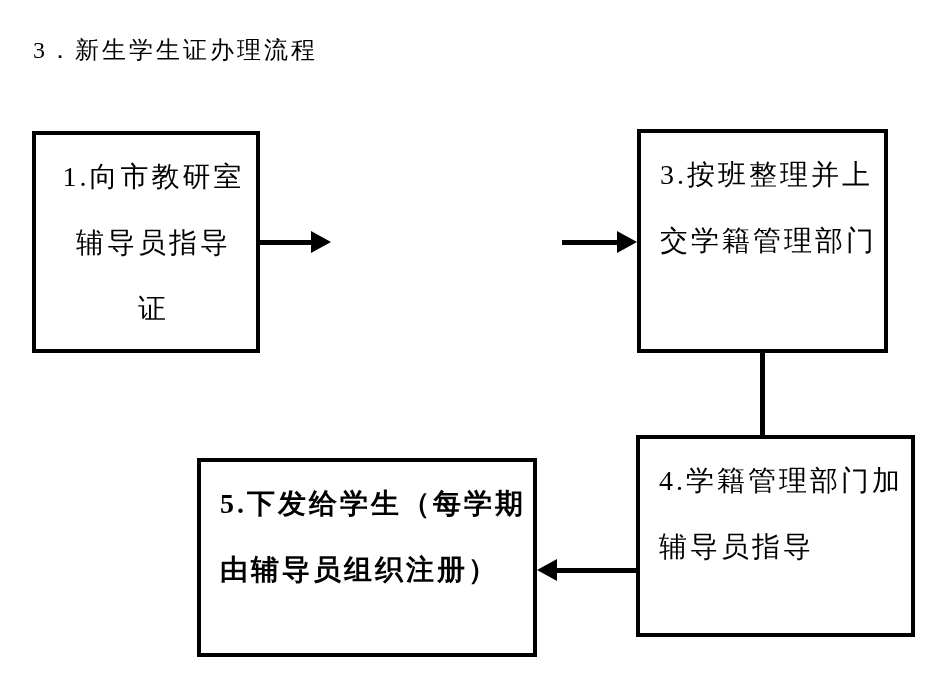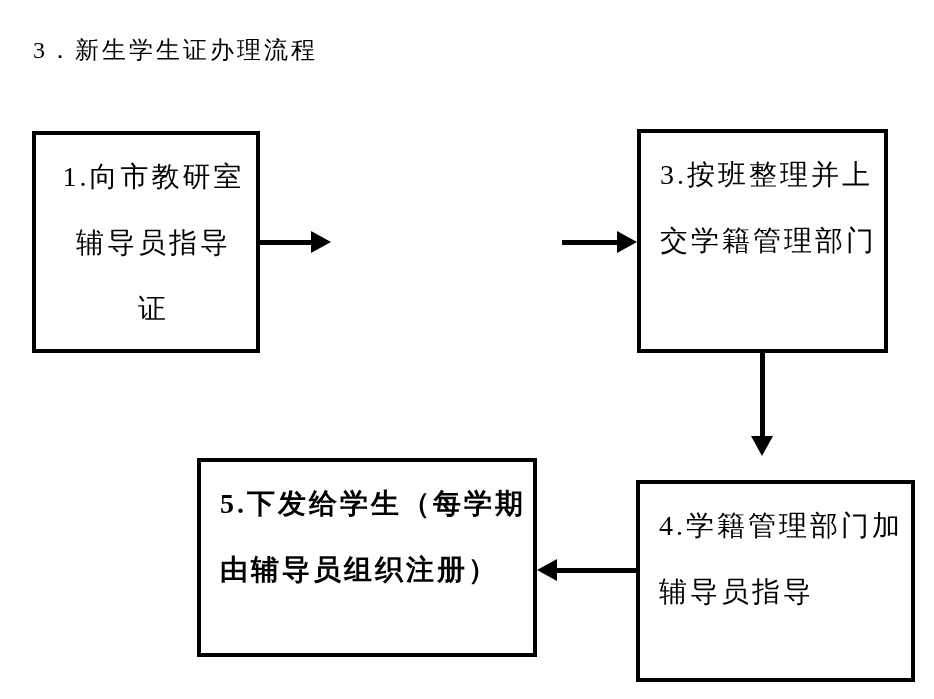--- a/index.html
+++ b/index.html
@@ -37,21 +37,21 @@
   .flow-node .node-line {
     height: 66px;
     line-height: 66px;
     white-space: nowrap;
     overflow: hidden;
   }
   
   .node-1 { left: 32px;  top: 131px; width: 228px; height: 222px; text-align: center; }
   .node-2 { left: 331px; top: 129px; width: 231px; height: 223px; }
   .node-3 { left: 637px; top: 129px; width: 251px; height: 224px; }
-  .node-4 { left: 636px; top: 480px; width: 279px; height: 202px; }
+  .node-4 { left: 636px; top: 435px; width: 279px; height: 202px; }
   .node-5 { left: 197px; top: 458px; width: 340px; height: 199px; font-weight: bold; }
 
   
   .arrow { position: absolute; }
   .arrow .shaft { position: absolute; background: #000000; }
   .arrow .head  { position: absolute; width: 0; height: 0; }
 
   .arrow-right .shaft { left: 0; top: calc(50% - 2.5px); height: 5px; width: calc(100% - 16px); }
   .arrow-right .head  { right: 0; top: 0;
                         border-top: 11px solid transparent;

